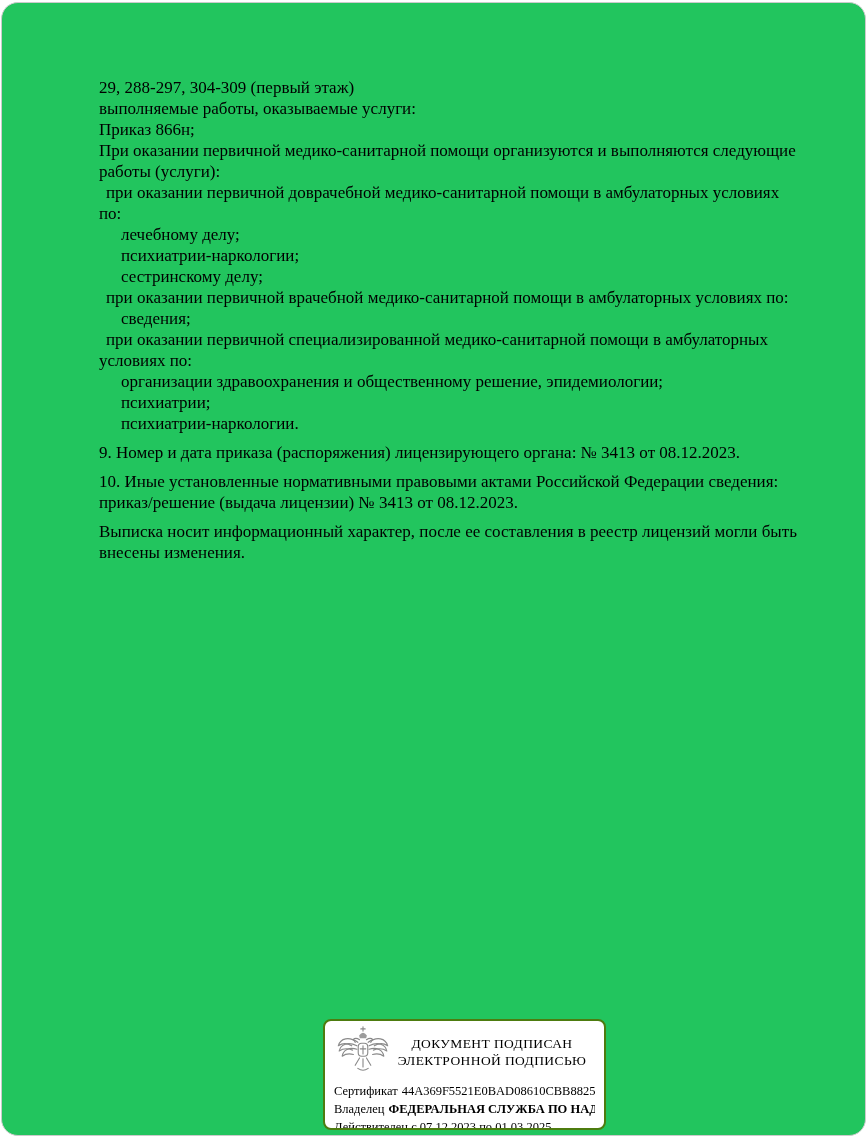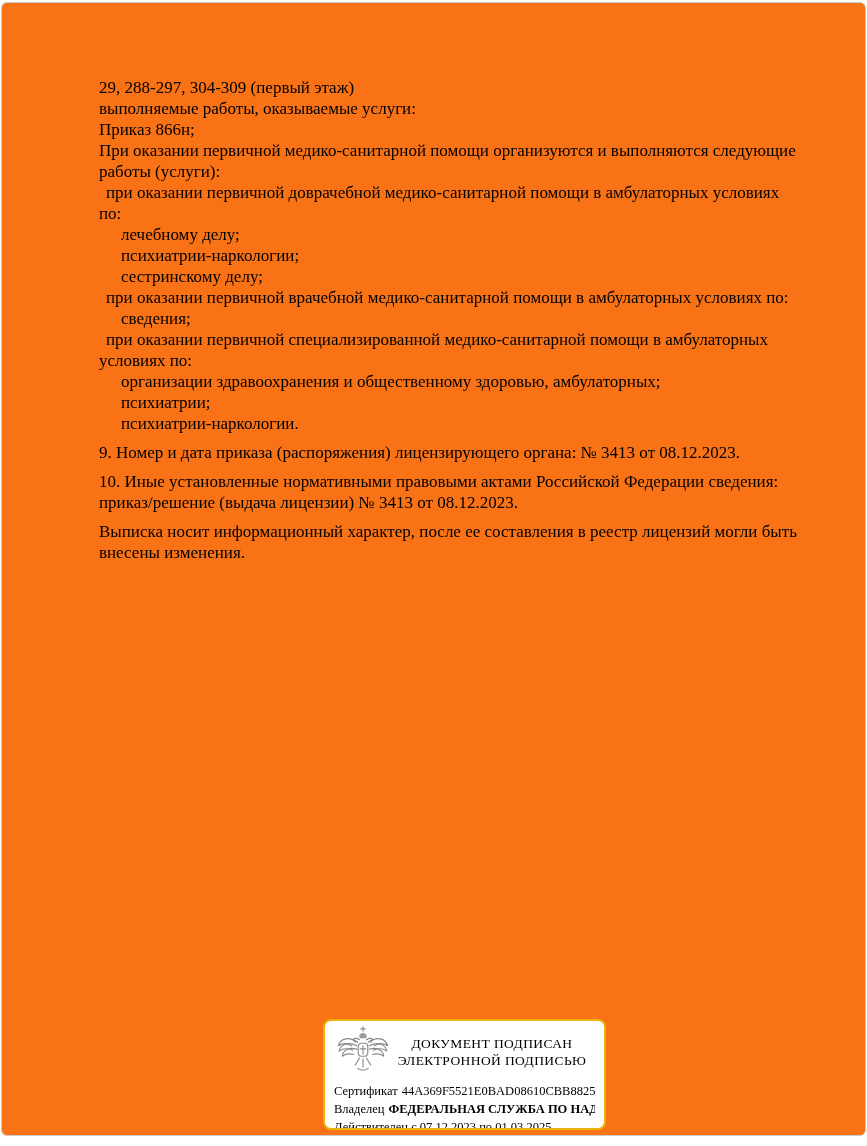--- a/index.html
+++ b/index.html
@@ -11,23 +11,23 @@
     font-family: "Liberation Serif", serif;
     color: #000000;
     overflow: hidden;
   }
   .page {
     position: absolute;
     left: 1px;
     top: 2px;
     width: 863px;
     height: 1132px;
-    background: #f97316;
+    background: #22c55e;
     border: 1px solid #cbcbcb;
-    border-radius: 6px;
+    border-radius: 17px;
   }
   .doc-text {
     position: absolute;
     left: 97px;
     top: 74px;
     width: 735px;
     font-size: 17px;
     line-height: 21px;
   }
   .doc-text .paragraph + .paragraph { margin-top: 8px; }
@@ -35,21 +35,21 @@
   .doc-text .ind1 { padding-left: 7px; }
   .doc-text .ind2 { padding-left: 22px; }
 
   .stamp {
     position: absolute;
     left: 321px;
     top: 1016px;
     width: 283px;
     height: 111px;
     box-sizing: border-box;
-    border: 2px solid #eab308;
+    border: 2px solid #4d7c0f;
     border-radius: 8px;
     background: #ffffff;
     padding: 4px 9px 0 9px;
     overflow: hidden;
   }
   .stamp-head {
     display: flex;
     align-items: center;
     height: 50px;
   }
@@ -92,21 +92,21 @@
         <div class="line ind0">работы (услуги):</div>
         <div class="line ind1">при оказании первичной доврачебной медико-санитарной помощи в амбулаторных условиях</div>
         <div class="line ind0">по:</div>
         <div class="line ind2">лечебному делу;</div>
         <div class="line ind2">психиатрии-наркологии;</div>
         <div class="line ind2">сестринскому делу;</div>
         <div class="line ind1">при оказании первичной врачебной медико-санитарной помощи в амбулаторных условиях по:</div>
         <div class="line ind2">сведения;</div>
         <div class="line ind1">при оказании первичной специализированной медико-санитарной помощи в амбулаторных</div>
         <div class="line ind0">условиях по:</div>
-        <div class="line ind2">организации здравоохранения и общественному здоровью, амбулаторных;</div>
+        <div class="line ind2">организации здравоохранения и общественному решение, эпидемиологии;</div>
         <div class="line ind2">психиатрии;</div>
         <div class="line ind2">психиатрии-наркологии.</div>
       </div>
       <div class="paragraph">
         <div class="line ind0">9. Номер и дата приказа (распоряжения) лицензирующего органа: № 3413 от 08.12.2023.</div>
       </div>
       <div class="paragraph">
         <div class="line ind0">10. Иные установленные нормативными правовыми актами Российской Федерации сведения:</div>
         <div class="line ind0">приказ/решение (выдача лицензии) № 3413 от 08.12.2023.</div>
       </div>

